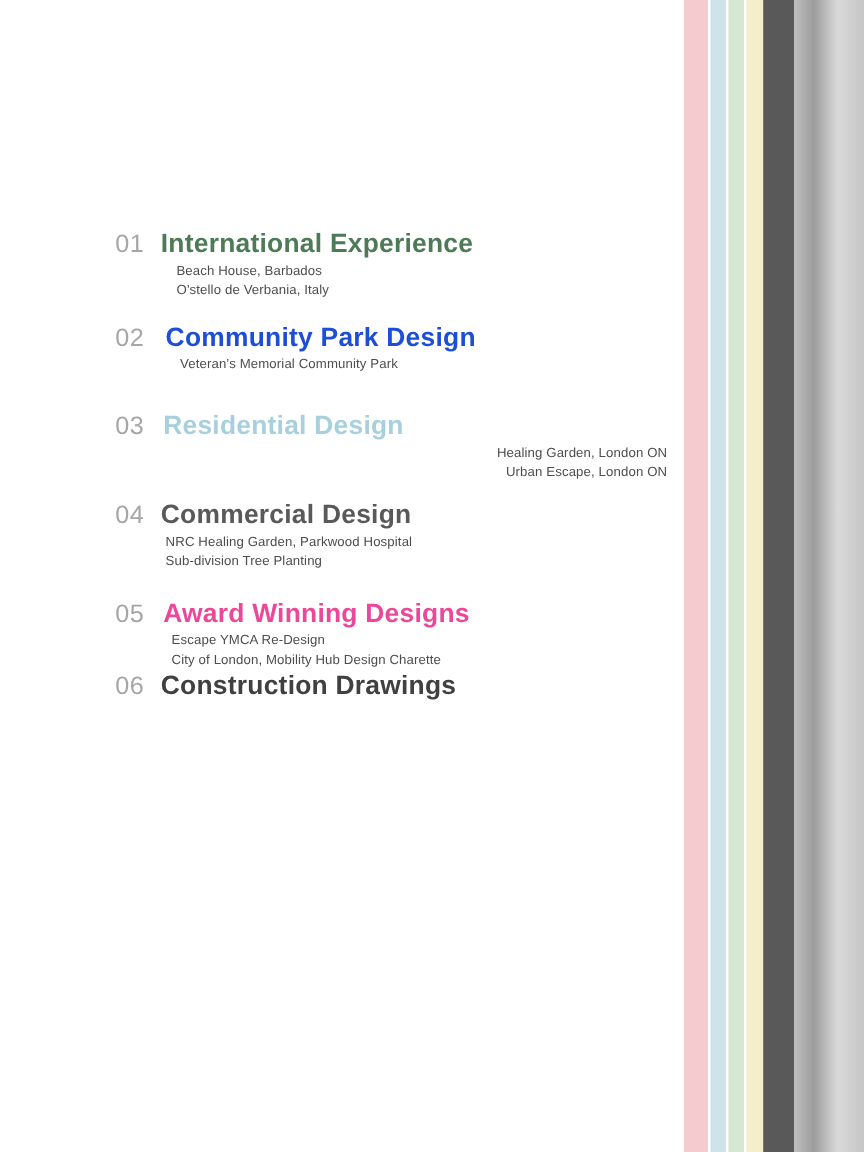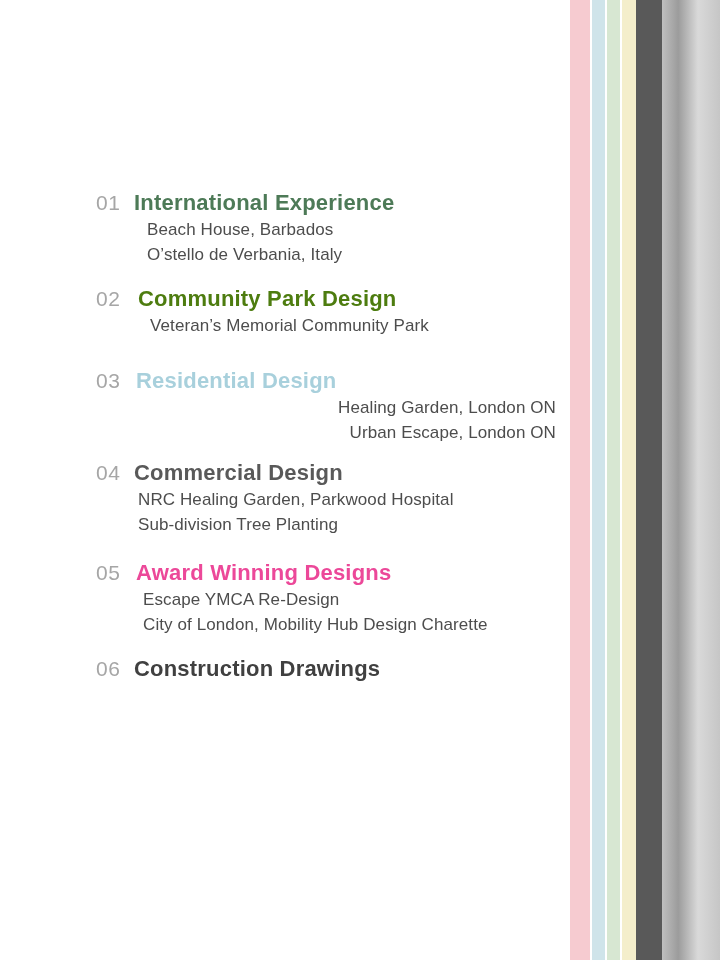--- a/index.html
+++ b/index.html
@@ -68,38 +68,38 @@
   }
   .title {
     font-size: 22px;
     font-weight: bold;
     letter-spacing: 0.2px;
   }
   .sub-list {
     margin-top: 2px;
   }
   .sub {
-    font-size: 17px;
+    font-size: 11px;
     color: #4d4d4d;
     line-height: 1.46;
     letter-spacing: 0.1px;
   }
 
   
   .e1 { margin-bottom: 18px; }
   .e1 .sub-list { padding-left: 51px; }
   .e2 { margin-bottom: 30px; }
   .e2 .sub-list { padding-left: 54px; }
   .e2 .title { margin-left: 4px; }
   .e3 { margin-bottom: 14px; }
   .e3 .sub-list { padding-left: 53px; text-align: right; }
   .e3 .title { margin-left: 2px; }
   .e4 { margin-bottom: 22px; }
   .e4 .sub-list { padding-left: 42px; }
-  .e5 { margin-bottom: 19px; }
+  .e5 { margin-bottom: 0; }
   .e5 .sub-list { padding-left: 47px; }
   .e5 .title { margin-left: 2px; }
   .e6 { margin-bottom: 0; }
   .e6 .sub-list { padding-left: 51px; }
 </style>
 </head>
 <body>
 
 <div class="page">
 
@@ -112,21 +112,21 @@
       </div>
       <div class="sub-list">
         <div class="sub">Beach House,  Barbados</div>
         <div class="sub">O’stello de Verbania, Italy</div>
       </div>
     </div>
 
     <div class="entry e2">
       <div class="entry-head">
         <span class="num">02</span>
-        <span class="title" style="color:#4d7c0f">Community Park Design</span>
+        <span class="title" style="color:#1d4ed8">Community Park Design</span>
       </div>
       <div class="sub-list">
         <div class="sub">Veteran’s Memorial Community Park</div>
       </div>
     </div>
 
     <div class="entry e3">
       <div class="entry-head">
         <span class="num">03</span>
         <span class="title" style="color:#a8d0dc">Residential Design</span>

